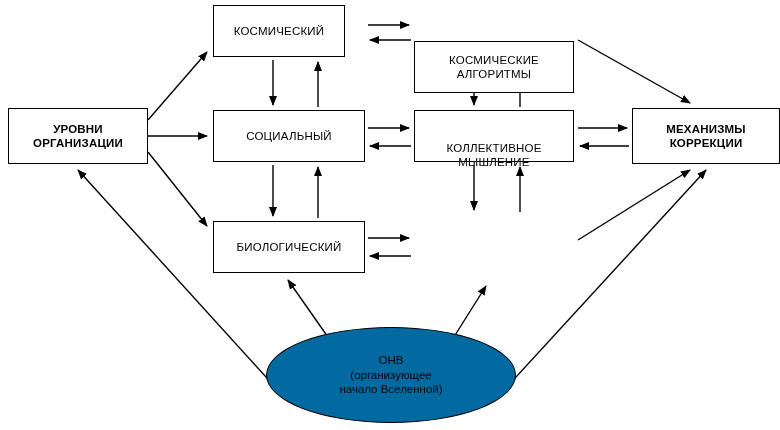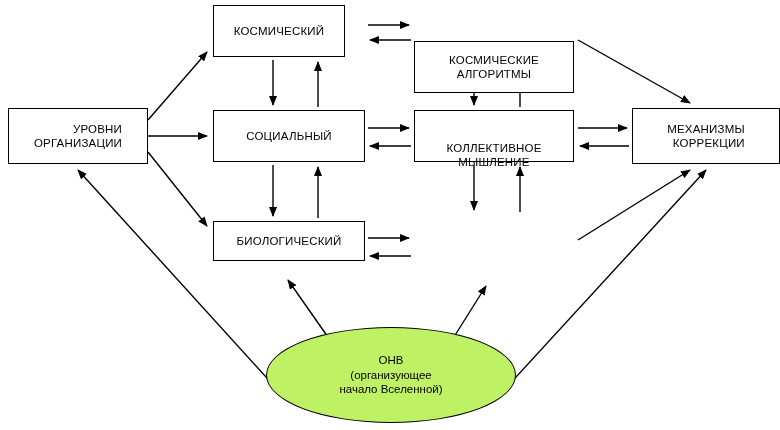--- a/index.html
+++ b/index.html
@@ -31,32 +31,31 @@
     align-items: center;
     justify-content: center;
     text-align: center;
     font-size: 11.5px;
     line-height: 1.25;
     color: #000000;
     letter-spacing: 0.2px;
     z-index: 2;
   }
   .node.bold {
-    font-weight: normal;
-    text-align: right;
+    font-weight: bold;
   }
   .node span {
     display: block;
     padding: 0 4px;
   }
   .ellipse {
     position: absolute;
     box-sizing: border-box;
     border: 1.5px solid #000000;
-    background: #bef264;
+    background: #0369a1;
     border-radius: 50%;
     display: flex;
     align-items: center;
     justify-content: center;
     text-align: center;
     font-size: 11.5px;
     line-height: 1.3;
     color: #000000;
     z-index: 2;
   }
@@ -124,21 +123,21 @@
   </div>
 
   <div class="node" style="left:213px; top:5px; width:132px; height:52px;">
     <span style="white-space:pre-line;">КОСМИЧЕСКИЙ</span>
   </div>
 
   <div class="node" style="left:213px; top:110px; width:152px; height:52px;">
     <span style="white-space:pre-line;">СОЦИАЛЬНЫЙ</span>
   </div>
 
-  <div class="node" style="left:213px; top:221px; width:152px; height:40px;">
+  <div class="node" style="left:213px; top:221px; width:152px; height:52px;">
     <span style="white-space:pre-line;">БИОЛОГИЧЕСКИЙ</span>
   </div>
 
   <div class="node" style="left:414px; top:5px; width:160px; height:52px;margin-top:36px;">
     <span style="white-space:pre-line;">КОСМИЧЕСКИЕ
 АЛГОРИТМЫ</span>
   </div>
 
   <div class="node" style="left:414px; top:110px; width:160px; height:52px;">
     <span style="white-space:pre-line;margin-top:38px;">КОЛЛЕКТИВНОЕ

